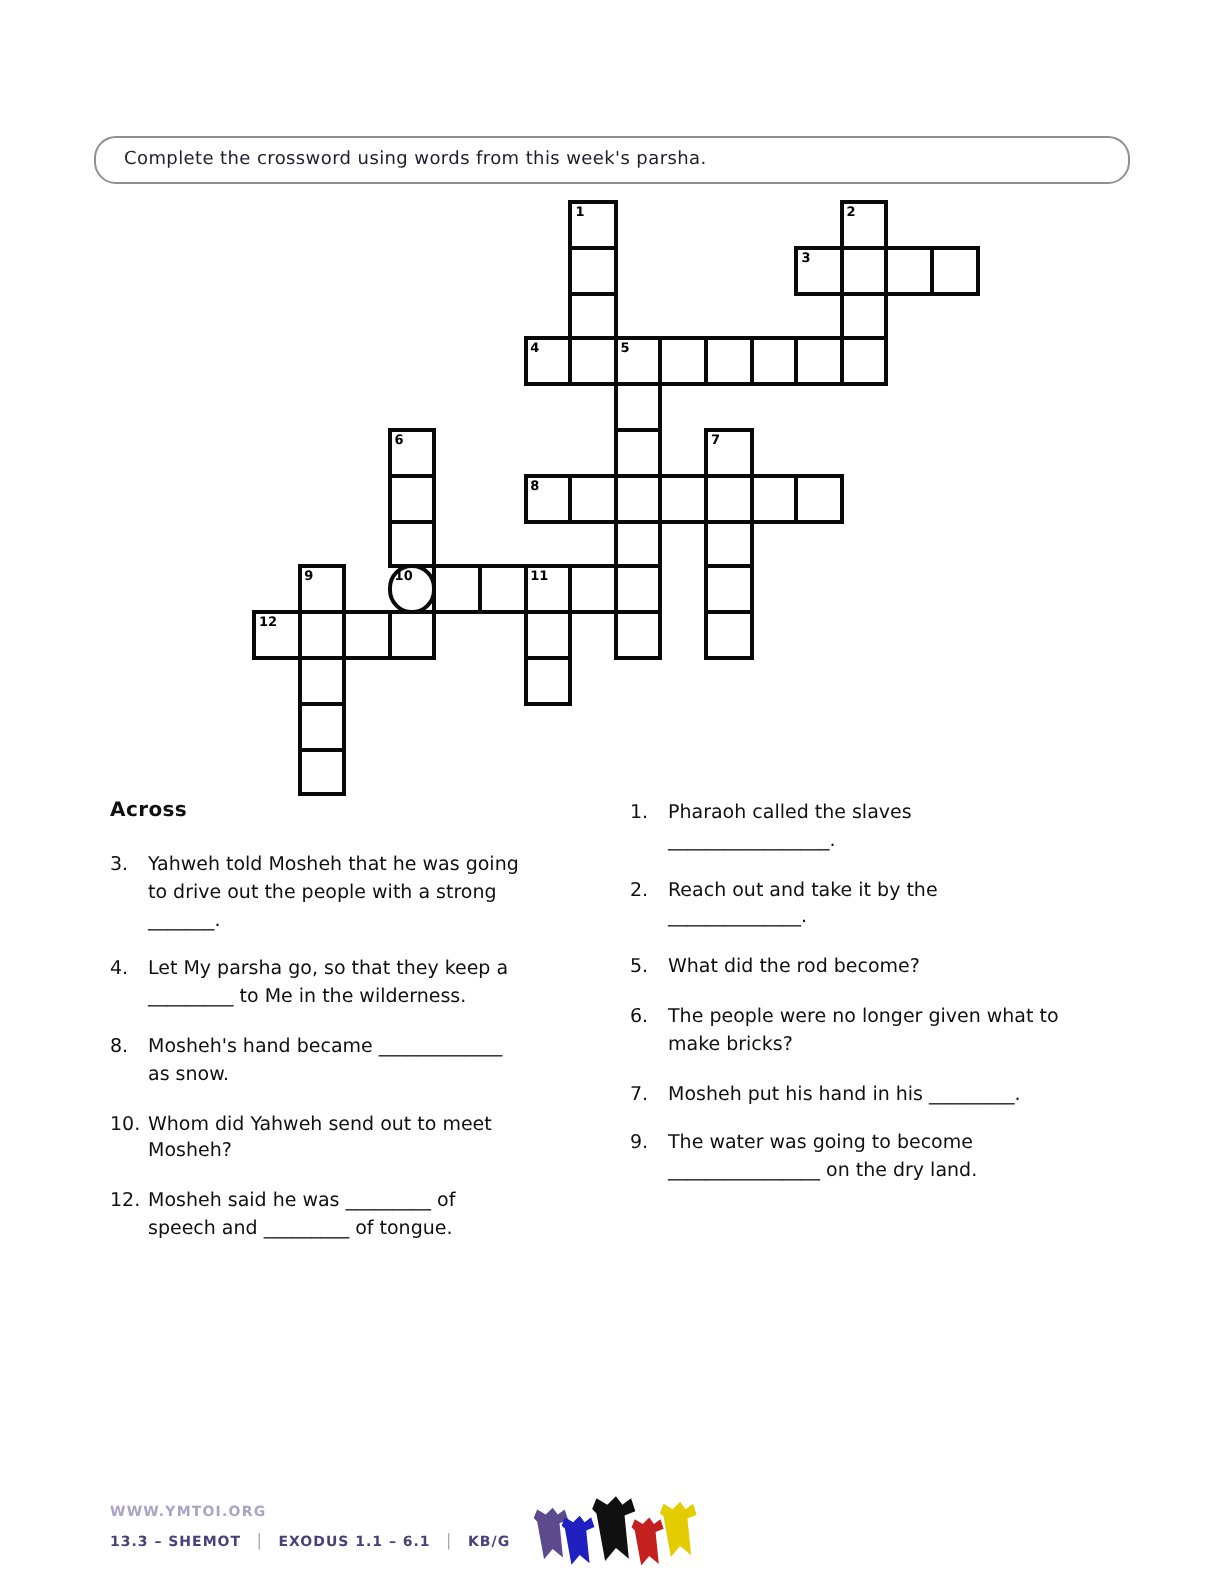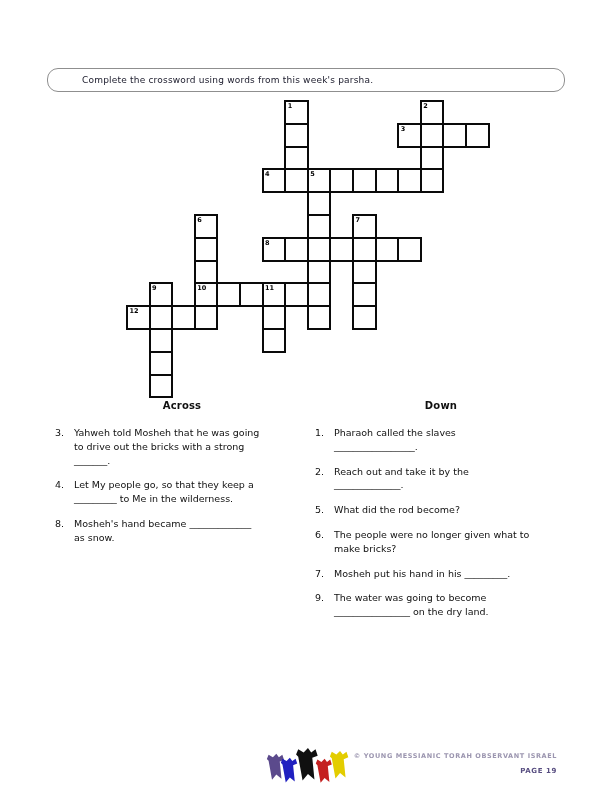--- a/index.html
+++ b/index.html
@@ -10,34 +10,34 @@
   }
   .title{
     position:absolute;left:55px;top:28px;
     font-size:21px;font-weight:bold;letter-spacing:.6px;color:#5a4a8a;
   }
   .instruction-box{
     position:absolute;left:47px;top:68px;width:518px;height:24px;
     border:1.3px solid #8f8f8f;border-radius:11px;box-sizing:border-box;
     display:flex;align-items:center;padding-left:14px;
   }
-  .instruction-text{font-size:9px;color:#202030;letter-spacing:.2px;margin-left:20px;}
+  .instruction-text{font-size:9px;color:#202030;letter-spacing:.2px;}
   .grid{position:absolute;left:0;top:0;width:612px;height:410px;}
   .cell{
     position:absolute;background:#ffffff;box-sizing:border-box;
     border:2.3px solid #0a0a0a;
   }
   .cellnum{
     display:block;font-size:6.5px;line-height:7px;padding:1px 0 0 1.5px;
     font-weight:bold;color:#000;
   }
   .clues{position:absolute;top:400px;font-size:9.5px;color:#101010;}
   .clues-across{left:55px;width:254px;}
   .clues-down{left:315px;width:252px;}
-  .clues-heading{font-size:10px;font-weight:bold;margin:0 0 15px 0;letter-spacing:.2px;text-align:center;}
+  .clues-heading{font-size:10px;font-weight:bold;margin:0 0 15px 0;letter-spacing:.2px;}
   .clue{display:flex;margin-bottom:11px;line-height:13.8px;}
   .clue-num{flex:0 0 19px;}
   .clue-text{flex:1;white-space:pre-line;}
   .footer{position:absolute;left:0;top:746px;width:612px;height:46px;}
   .footer-left{position:absolute;left:55px;top:6px;}
   .footer-site{font-size:7px;font-weight:bold;letter-spacing:.6px;color:#aaa3c4;}
   .footer-ref{font-size:7px;font-weight:bold;letter-spacing:.5px;color:#4a4079;margin-top:7px;}
   .footer-sep{color:#9c94bd;padding:0 7px;font-weight:normal;}
   .footer-right{position:absolute;right:55px;top:6px;text-align:right;}
   .footer-copy{font-size:6.5px;font-weight:bold;letter-spacing:.6px;color:#9b95af;}
@@ -99,21 +99,21 @@
       <div class="cell" style="left: 329.4px; top: 236.8px; width: 24.6px; height: 24.8px;"></div>
       <div class="cell" style="left: 352px; top: 236.8px; width: 24.6px; height: 24.8px;"></div>
       <div class="cell" style="left: 374.6px; top: 236.8px; width: 24.6px; height: 24.8px;"></div>
       <div class="cell" style="left: 397.2px; top: 236.8px; width: 24.6px; height: 24.8px;"></div>
       <div class="cell" style="left: 193.8px; top: 259.6px; width: 24.6px; height: 24.8px;"></div>
       <div class="cell" style="left: 306.8px; top: 259.6px; width: 24.6px; height: 24.8px;"></div>
       <div class="cell" style="left: 352px; top: 259.6px; width: 24.6px; height: 24.8px;"></div>
       <div class="cell" style="left: 148.6px; top: 282.4px; width: 24.6px; height: 24.8px;">
         <span class="cellnum">9</span>
       </div>
-      <div class="cell" style="left: 193.8px; top: 282.4px; width: 24.6px; height: 24.8px;">
+      <div class="cell" style="left: 193.8px; top: 282.4px; width: 24.6px; height: 24.8px; border-radius: 12px;">
         <span class="cellnum">10</span>
       </div>
       <div class="cell" style="left: 216.4px; top: 282.4px; width: 24.6px; height: 24.8px;"></div>
       <div class="cell" style="left: 239px; top: 282.4px; width: 24.6px; height: 24.8px;"></div>
       <div class="cell" style="left: 261.6px; top: 282.4px; width: 24.6px; height: 24.8px;">
         <span class="cellnum">11</span>
       </div>
       <div class="cell" style="left: 284.2px; top: 282.4px; width: 24.6px; height: 24.8px;"></div>
       <div class="cell" style="left: 306.8px; top: 282.4px; width: 24.6px; height: 24.8px;"></div>
       <div class="cell" style="left: 352px; top: 282.4px; width: 24.6px; height: 24.8px;"></div>
@@ -131,38 +131,47 @@
       <div class="cell" style="left: 148.6px; top: 350.8px; width: 24.6px; height: 24.8px;"></div>
       <div class="cell" style="left: 148.6px; top: 373.6px; width: 24.6px; height: 24.8px;"></div>
     </div>
 
   <div class="clues clues-across">
     <div class="clues-heading">Across</div>
     <div id="across-list">
         <div class="clue">
           <span class="clue-num">3.</span>
           <span class="clue-text">Yahweh told Mosheh that he was going
-to drive out the bricks with a strong
+to drive out the people with a strong
 _______.</span>
         </div>
         <div class="clue">
           <span class="clue-num">4.</span>
-          <span class="clue-text">Let My people go, so that they keep a
+          <span class="clue-text">Let My parsha go, so that they keep a
 _________ to Me in the wilderness.</span>
         </div>
         <div class="clue">
           <span class="clue-num">8.</span>
           <span class="clue-text">Mosheh's hand became _____________
 as snow.</span>
         </div>
+        <div class="clue">
+          <span class="clue-num">10.</span>
+          <span class="clue-text">Whom did Yahweh send out to meet
+Mosheh?</span>
+        </div>
+        <div class="clue">
+          <span class="clue-num">12.</span>
+          <span class="clue-text">Mosheh said he was _________ of
+speech and _________ of tongue.</span>
+        </div>
       </div>
   </div>
 
   <div class="clues clues-down">
-    <div class="clues-heading">Down</div>
     <div id="down-list">
         <div class="clue">
           <span class="clue-num">1.</span>
           <span class="clue-text">Pharaoh called the slaves
 _________________.</span>
         </div>
         <div class="clue">
           <span class="clue-num">2.</span>
           <span class="clue-text">Reach out and take it by the
 ______________.</span>
@@ -182,28 +191,28 @@
         </div>
         <div class="clue">
           <span class="clue-num">9.</span>
           <span class="clue-text">The water was going to become
 ________________ on the dry land.</span>
         </div>
       </div>
   </div>
 
   <div class="footer">
+    <div class="footer-left">
+      <div class="footer-site">WWW.YMTOI.ORG</div>
+      <div class="footer-ref" id="footer-ref"><span>13.3 – SHEMOT</span><span class="footer-sep">│</span><span>EXODUS 1.1 – 6.1</span><span class="footer-sep">│</span><span>KB/G</span></div>
+    </div>
     <svg class="footer-logo" width="88" height="42" viewBox="0 0 88 42">
       <g id="logo-figures">
         <path transform="translate(1,7) scale(0.86)" d="M12 1 L15 5 L19 2 L21 8 L16 10 L18 30 L12 25 L7 31 L3 9 L1 7 L3 2 L8 5 Z" fill="#5b4a8c"></path>
         <path transform="translate(15,11) scale(0.82)" d="M12 1 L15 5 L19 2 L21 8 L16 10 L18 30 L12 25 L7 31 L3 9 L1 7 L3 2 L8 5 Z" fill="#2020c0"></path>
         <path transform="translate(30,1) scale(1.08)" d="M12 1 L15 5 L19 2 L21 8 L16 10 L18 30 L12 25 L7 31 L3 9 L1 7 L3 2 L8 5 Z" fill="#101010"></path>
         <path transform="translate(50,12) scale(0.80)" d="M12 1 L15 5 L19 2 L21 8 L16 10 L18 30 L12 25 L7 31 L3 9 L1 7 L3 2 L8 5 Z" fill="#c42020"></path>
         <path transform="translate(64,4) scale(0.92)" d="M12 1 L15 5 L19 2 L21 8 L16 10 L18 30 L12 25 L7 31 L3 9 L1 7 L3 2 L8 5 Z" fill="#e3cd00"></path>
       </g>
     </svg>
-    <div class="footer-right">
-      <div class="footer-copy">© YOUNG MESSIANIC TORAH OBSERVANT ISRAEL</div>
-      <div class="footer-page">PAGE 19</div>
-    </div>
   </div>
 
 </div>
 
 </body></html>

